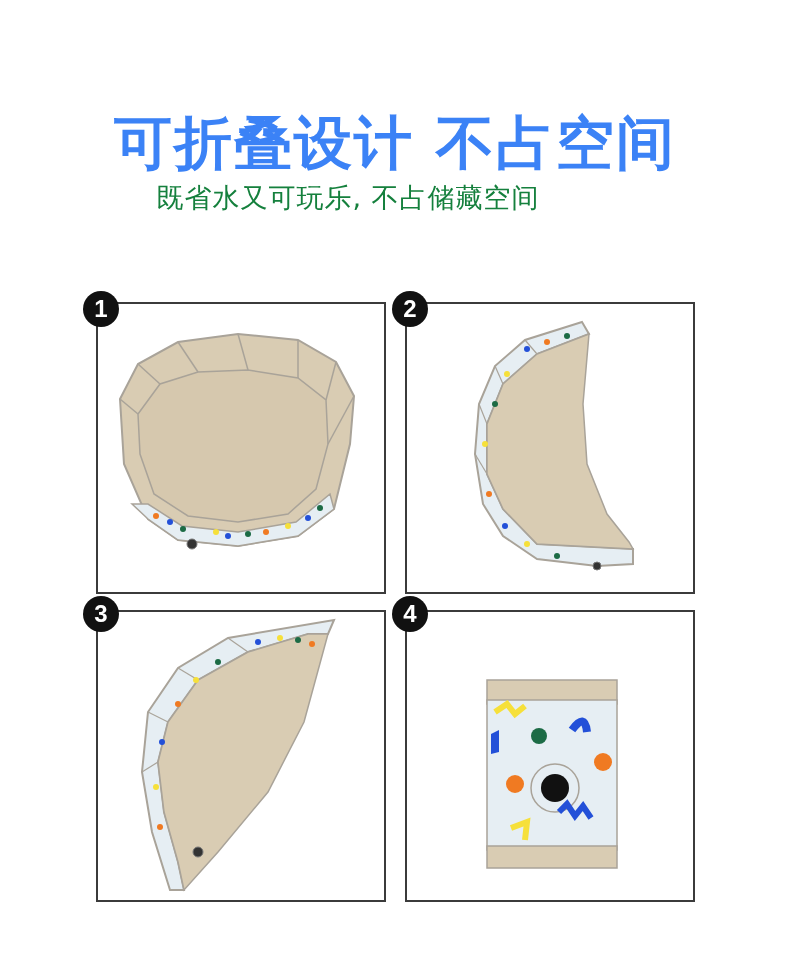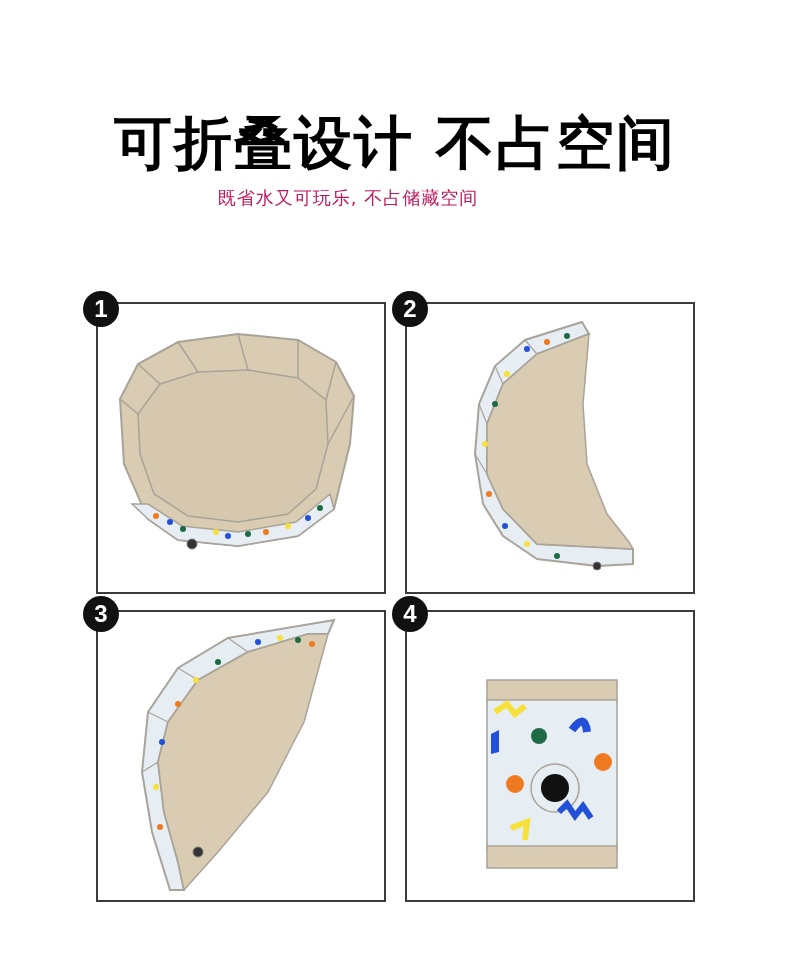--- a/index.html
+++ b/index.html
@@ -2,25 +2,25 @@
 <html><head>
 <meta charset="utf-8">
 <style>
   html, body { margin: 0; padding: 0; }
   body {
     width: 790px; height: 964px; background: #ffffff; position: relative; overflow: hidden;
     font-family: "DejaVu Sans", "Liberation Sans", sans-serif;
   }
   .title {
     position: absolute; left: 0; width: 790px; top: 108px; text-align: center;
-    font-size: 58px; font-weight: bold; color: #000000; letter-spacing: 2px; line-height: 70px;
+    font-size: 58px; font-weight: bold; color: #3b82f6; letter-spacing: 2px; line-height: 70px;
   }
   .subtitle {
     position: absolute; left: 0; width: 696px; top: 180px; text-align: center;
-    font-size: 18px; color: #be185d; letter-spacing: 1px; line-height: 36px;
+    font-size: 27px; color: #15803d; letter-spacing: 1px; line-height: 36px;
   }
   .panel {
     position: absolute; width: 286px; height: 288px;
     border: 2px solid #3b3b3b; background: #fff; box-sizing: content-box;
   }
   .badge {
     position: absolute; width: 36px; height: 36px; border-radius: 50%;
     background: #111; color: #fff; font-weight: bold; font-size: 24px;
     display: flex; align-items: center; justify-content: center;
     font-family: "Liberation Sans", sans-serif; z-index: 3;

